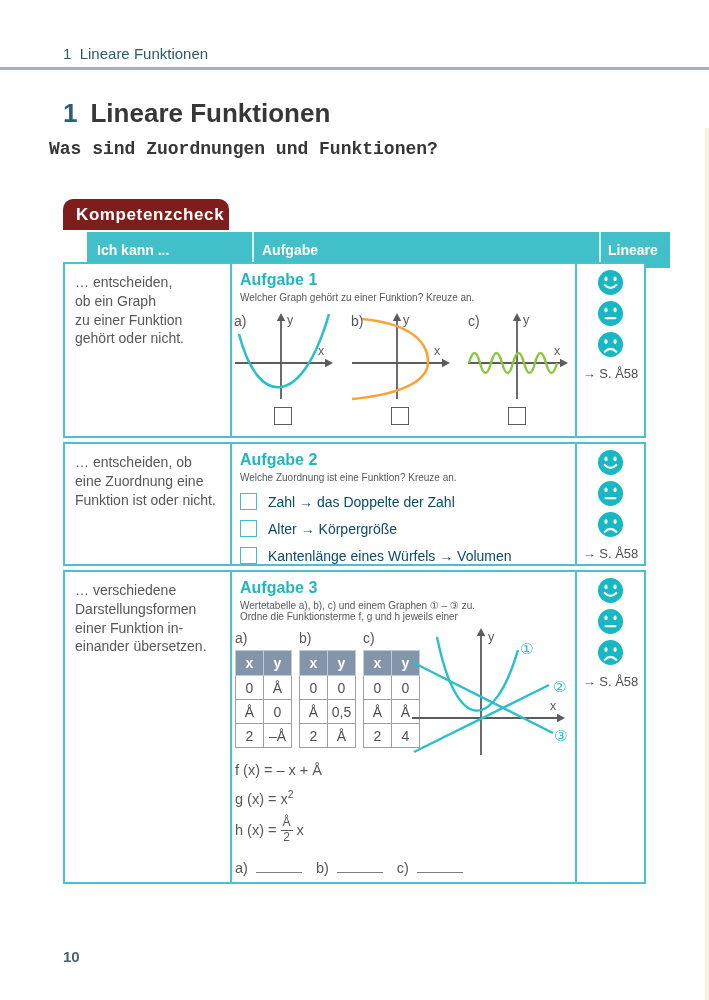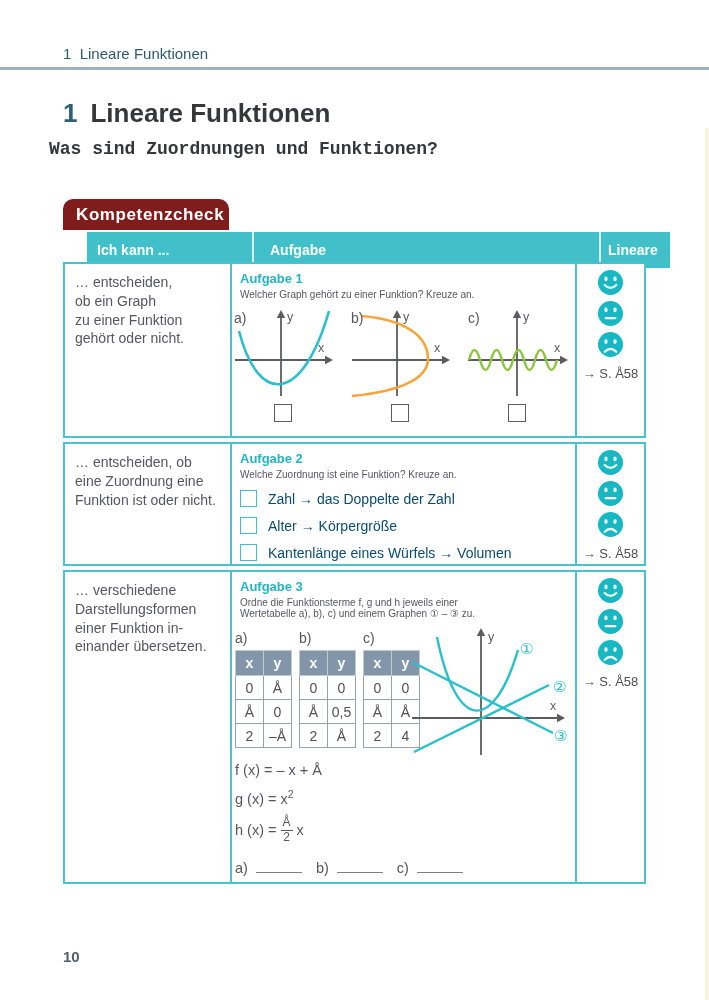--- a/index.html
+++ b/index.html
@@ -15,33 +15,33 @@
   .subtitle{position:absolute;left:49px;top:139px;font-size:18px;font-weight:bold;color:#353738;font-family:Liberation Mono, monospace;}
   
   .badge{position:absolute;left:63px;top:199px;height:31px;width:166px;box-sizing:border-box;
          background:#7f1d1d;color:#fff;border-radius:10px 10px 0 0;display:flex;align-items:center;
          padding-left:13px;font-size:17px;font-weight:bold;letter-spacing:0.6px;}
   
   .thead{position:absolute;left:63px;top:232px;width:583px;height:36px;background:#41c0ca;
          display:flex;box-sizing:border-box;color:#fff;font-size:14px;font-weight:bold;margin-left:24px;}
   .th{display:flex;align-items:center;box-sizing:border-box;}
   .th-can{width:165px;padding-left:10px;}
-  .th-task{width:347px;padding-left:16px;border-left:2px solid rgba(255,255,255,.8);}
+  .th-task{width:347px;padding-left:8px;border-left:2px solid rgba(255,255,255,.8);}
   .th-result{flex:1;padding-left:7px;border-left:2px solid rgba(255,255,255,.8);}
   
   .row{position:absolute;left:63px;width:583px;border:2px solid #49c2cc;background:#fff;box-sizing:border-box;}
   .row1{top:262px;height:176px;}
   .row2{top:442px;height:124px;}
   .row3{top:570px;height:314px;}
   .cell{position:absolute;top:0;bottom:0;box-sizing:border-box;}
   .can{left:0;width:153px;padding:9px 4px 0 10px;font-size:14px;line-height:1.34;color:#56575a;}
   .can div{white-space:nowrap;}
   .task{left:165px;width:347px;border-left:2px solid #49c2cc;border-right:2px solid #49c2cc;padding:7px 0 0 8px;}
   .result{left:512px;width:67px;text-align:center;padding-top:5px;}
-  .task-title{color:#23b6c2;font-weight:bold;font-size:13px;margin-bottom:3px;}
+  .task-title{color:#23b6c2;font-weight:bold;font-size:16px;margin-bottom:3px;}
   .task-text{font-size:10px;color:#56575a;}
   .smiley{display:block;margin:0 auto 4px;}
   .ref{margin-top:8px;font-size:13px;color:#4c4d4f;white-space:nowrap;}
   
   .graphs{display:flex;margin-top:7px;margin-left:-8px;width:351px;}
   .gwrap{position:relative;width:117px;}
   .glabel{position:absolute;left:2px;top:3px;font-size:14px;color:#56575a;}
   .gwrap svg{display:block;}
   .cb{width:16px;height:16px;border:1.7px solid #5b5c5e;margin:5px 0 0 42px;background:#fff;}
   
@@ -215,22 +215,22 @@
 
   <section class="row row3">
     <div class="cell can">
       <div>… verschiedene</div>
       <div>Darstellungsformen</div>
       <div>einer Funktion in-</div>
       <div>einander übersetzen.</div>
     </div>
     <div class="cell task">
       <div class="task-title">Aufgabe 3</div>
+      <div class="task-text">Wertetabelle a), b), c) und einem Graphen ① – ③ zu.</div>
       <div class="task-text">Ordne die Funktionsterme f, g und h jeweils einer</div>
-      <div class="task-text">Wertetabelle a), b), c) und einem Graphen ① – ③ zu.</div>
 
       <div class="vts">
         <div class="vtg">
           <div class="vtl">a)</div>
           <table class="vt">
               <thead>
                 <tr>
             <th>x</th>
             <th>y</th>
                 </tr>

